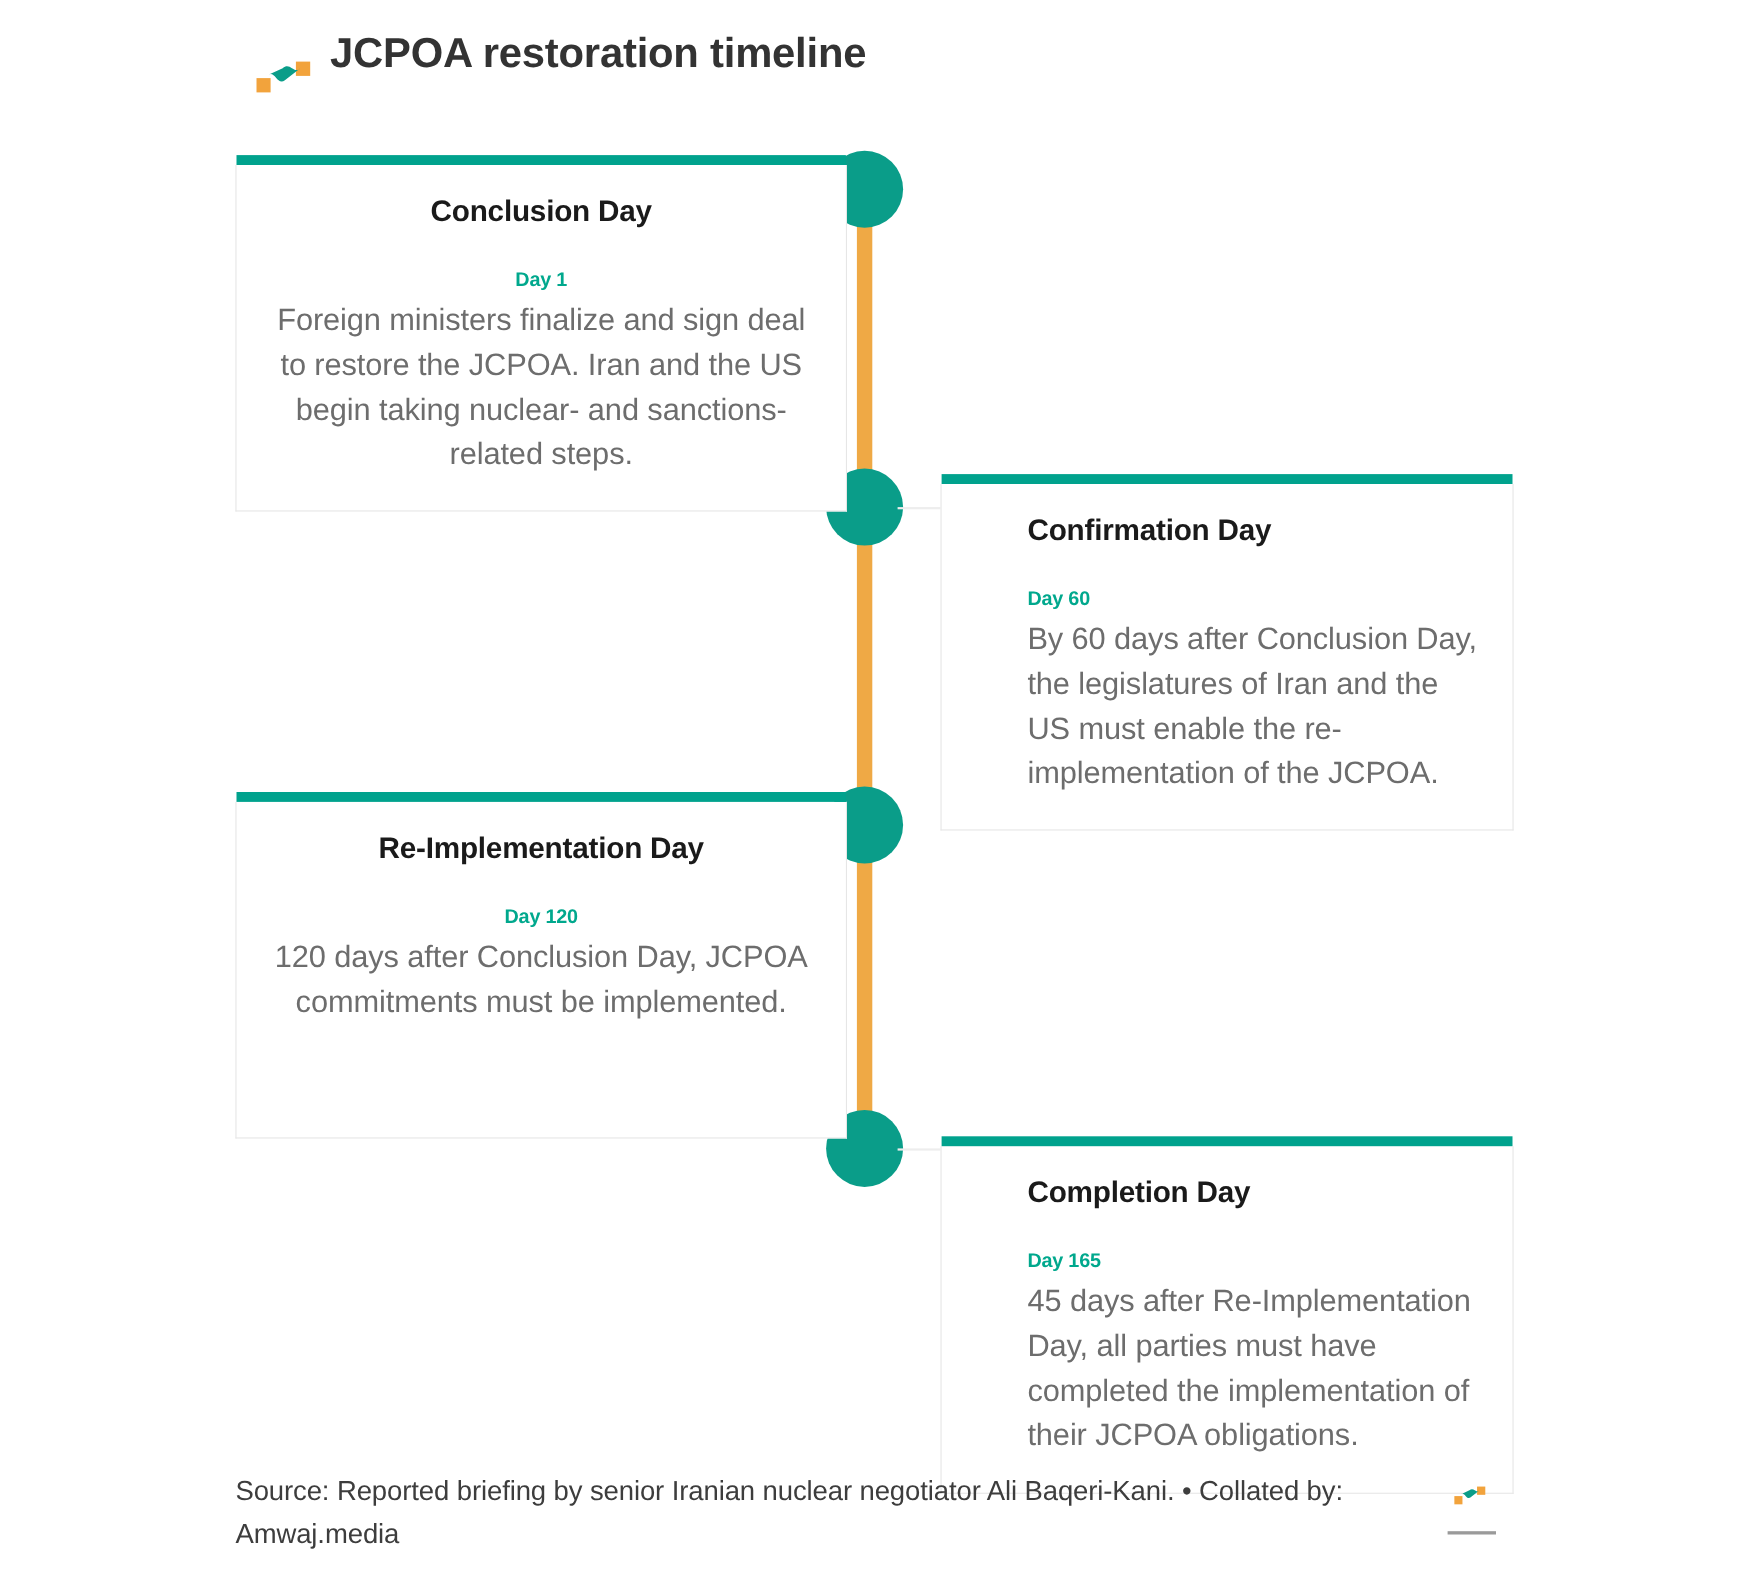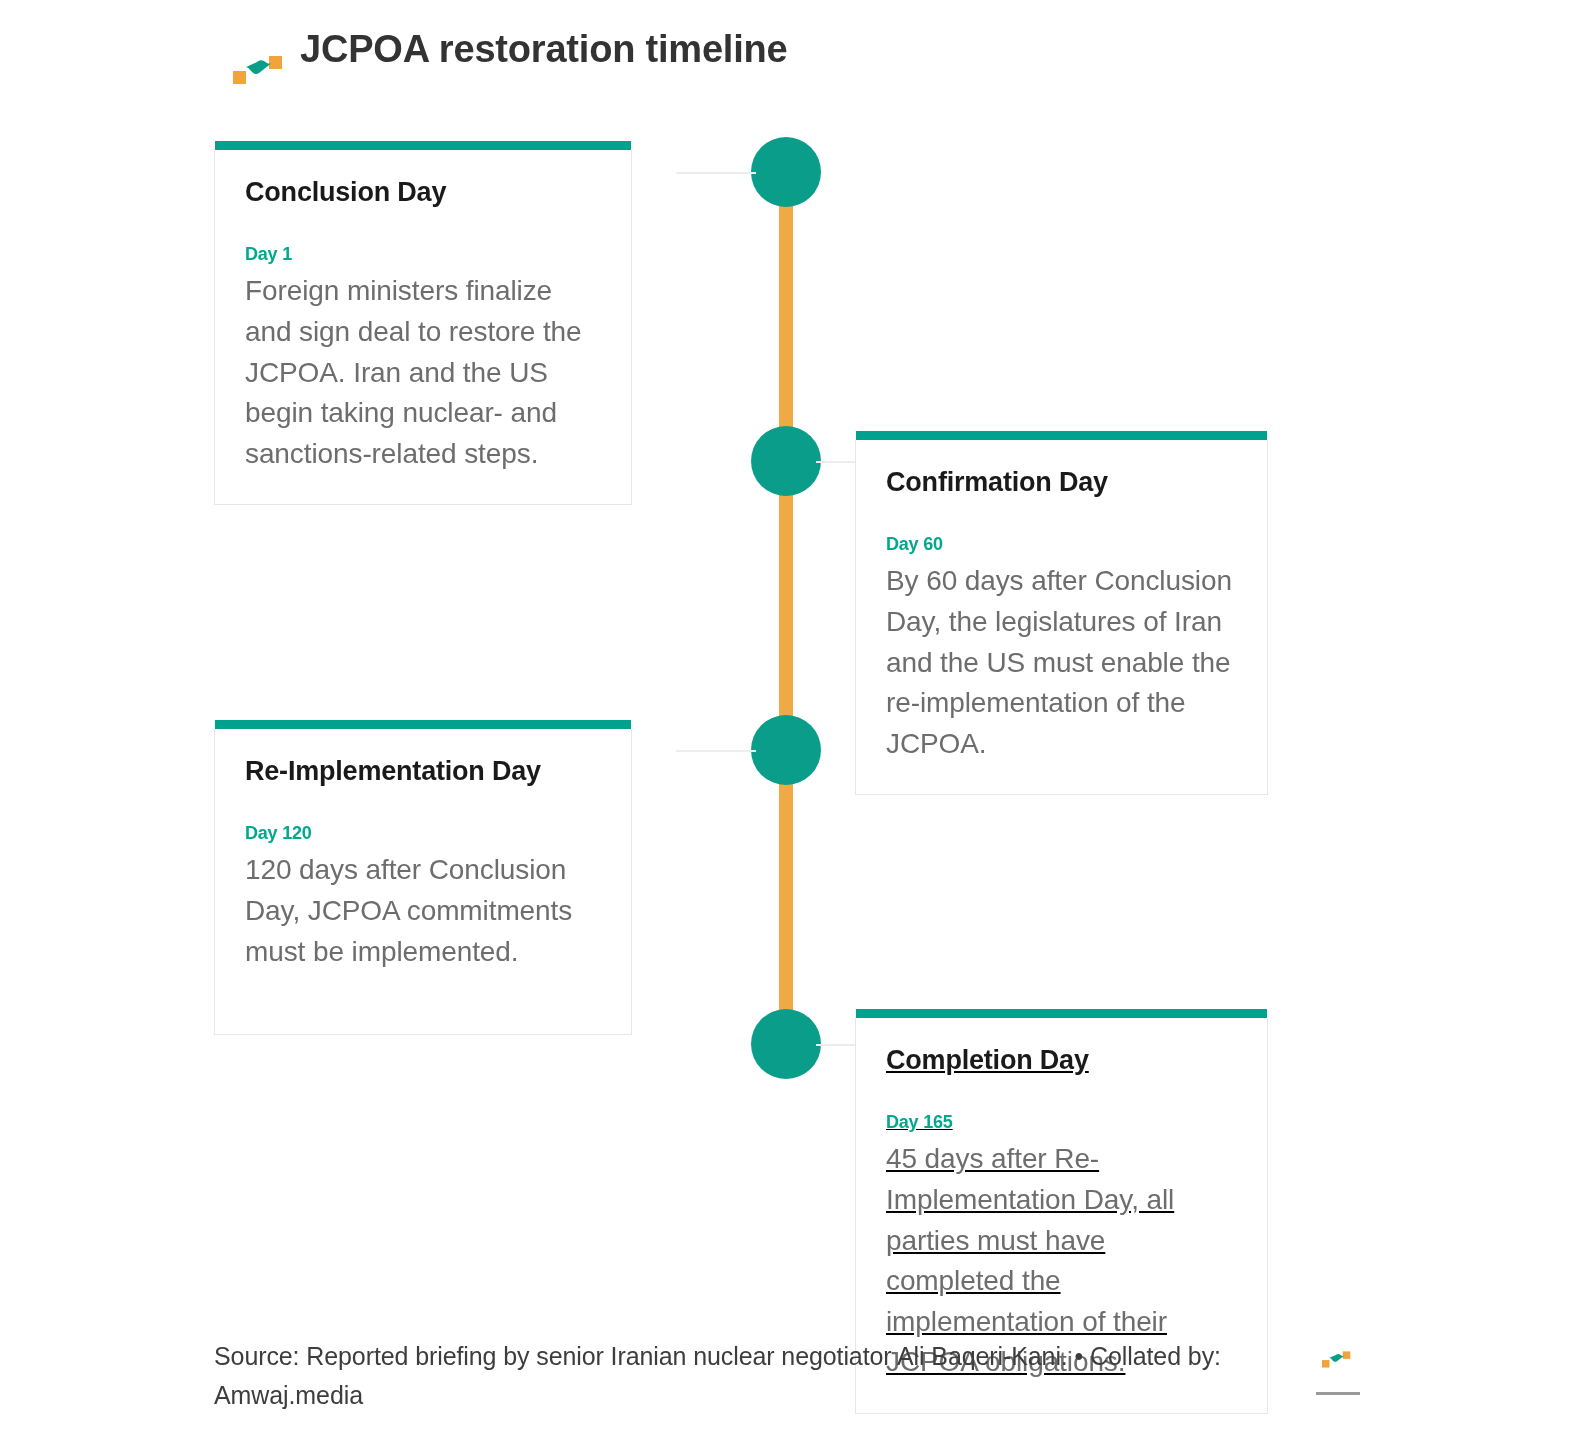--- a/index.html
+++ b/index.html
@@ -97,28 +97,28 @@
     letter-spacing: -0.2px;
   }
   .card-body {
     font-size: 28px;
     color: #6d6d6d;
     line-height: 1.45;
     margin: 0;
     letter-spacing: -0.1px;
   }
 
-  .card-left  { left: 214px;  width: 418px; }
-  .card-right { left: 855px;  width: 413px; }
+  .card-left  { left: 214px;  width: 556px; text-align: center; }
+  .card-right { left: 855px;  width: 521px; padding-left: 48px; }
 
   
   #card-1 { top: 150px;  min-height: 306px; }
   #card-2 { top: 440px;  min-height: 314px; }
   #card-3 { top: 729px;  min-height: 306px; }
-  #card-4 { top: 1018px; min-height: 316px; text-decoration: underline; }
+  #card-4 { top: 1042px; min-height: 316px; }
 
   
   #footer-text {
     position: absolute;
     left: 214px;
     top: 1337px;
     width: 1070px;
     font-size: 25px;
     color: #3d3d3d;
     line-height: 1.55;

